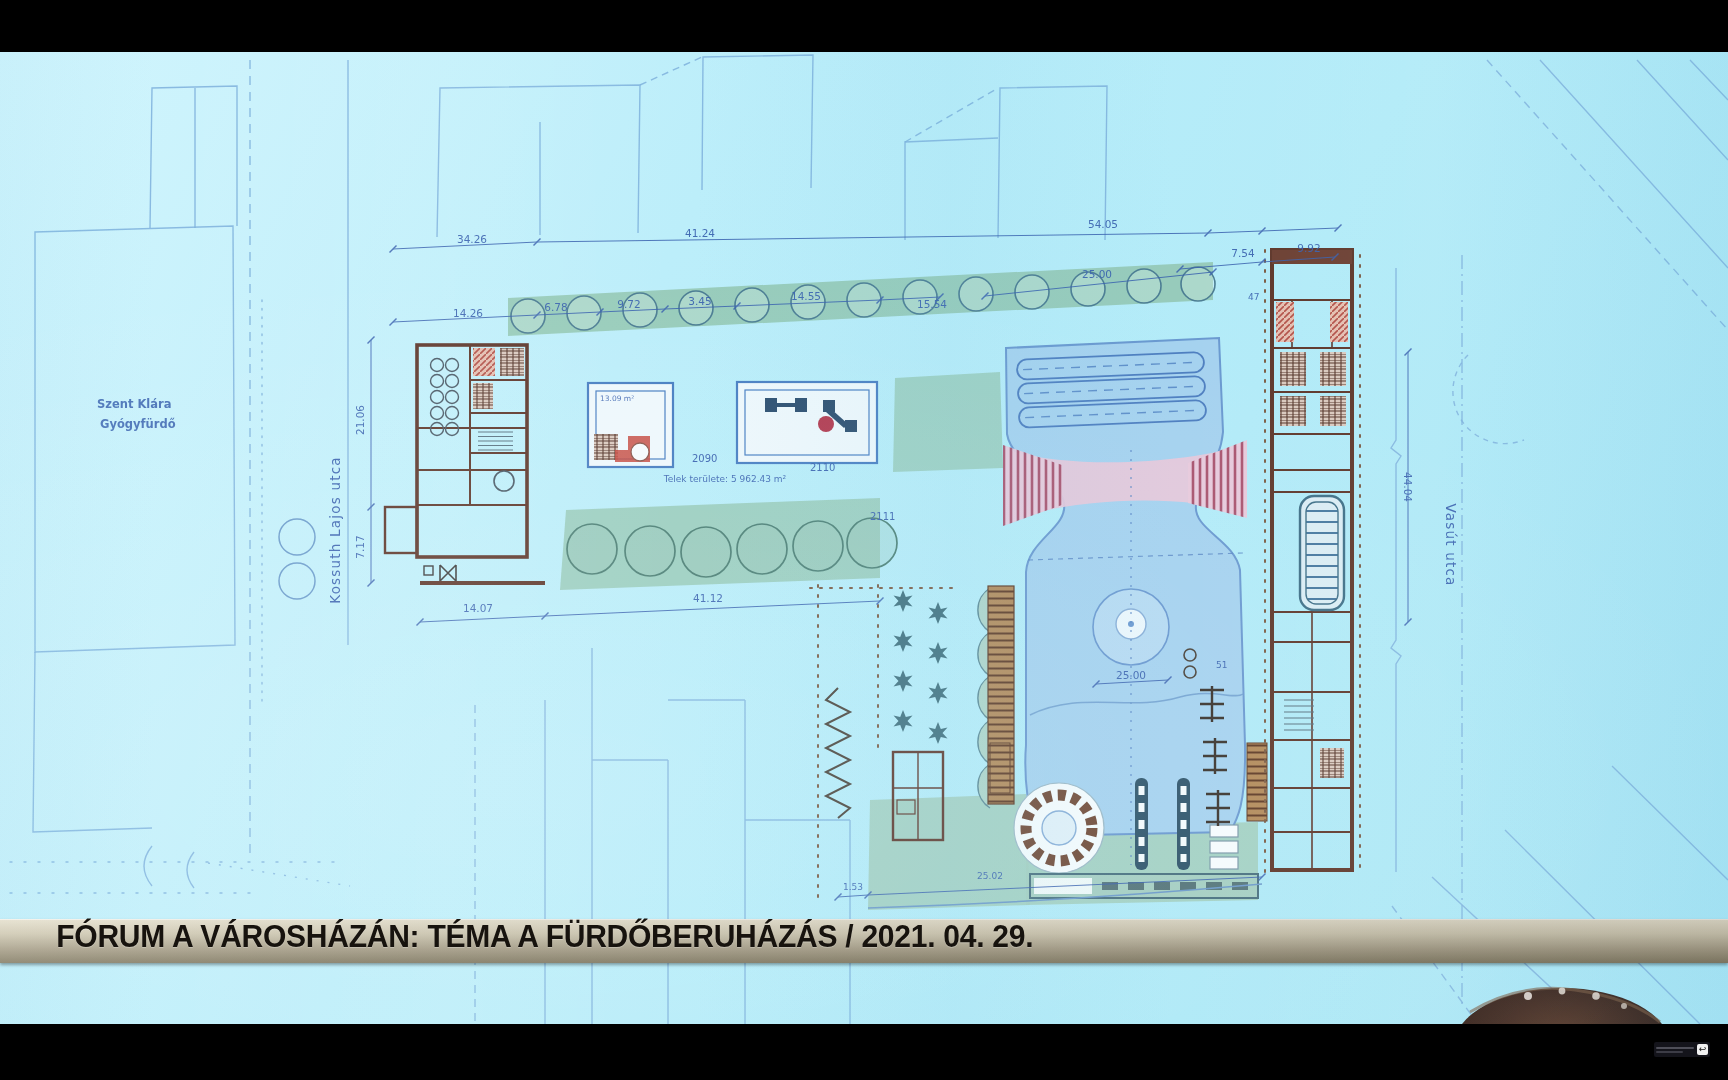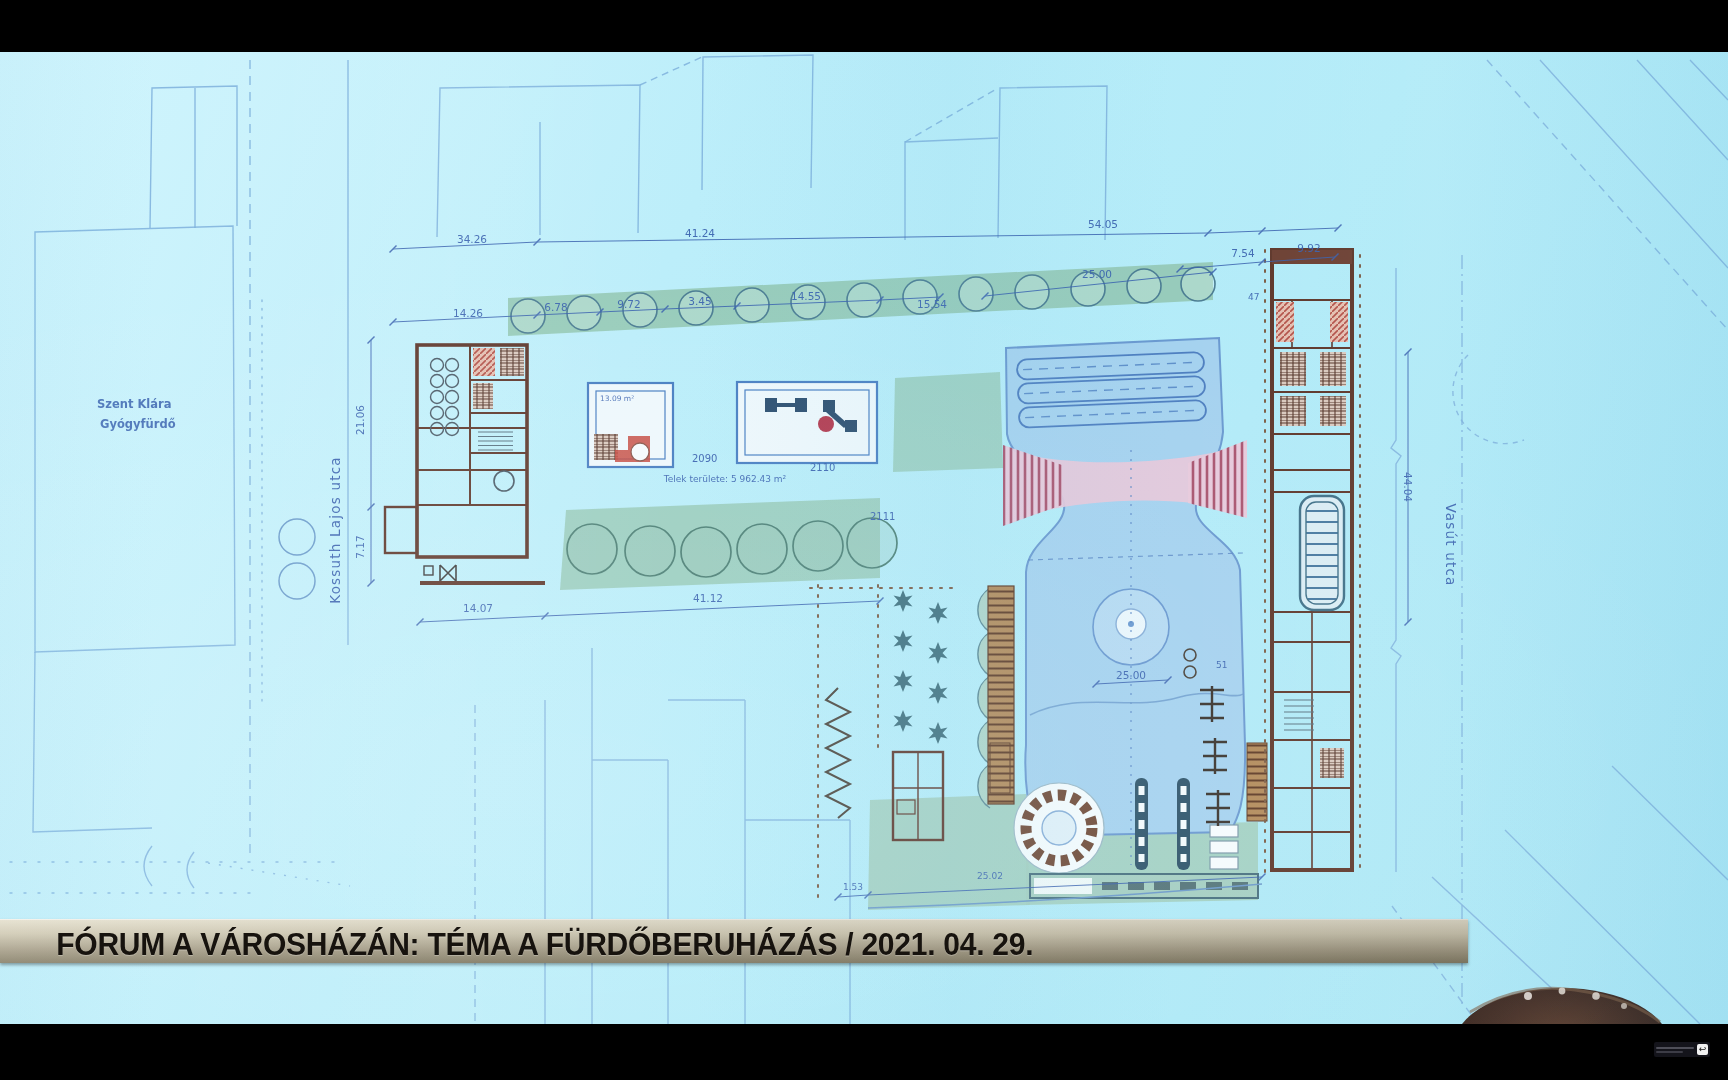--- a/index.html
+++ b/index.html
@@ -8,24 +8,24 @@
   .plan-area{position:absolute;left:0;top:52px;width:1728px;height:972px;
        background:linear-gradient(115deg,#d2f5fd 0%,#bceefa 35%,#b2ebf8 65%,#a7e4f4 100%);
        overflow:hidden;}
   .plan-area svg{position:absolute;left:0;top:0;filter:blur(.55px) saturate(1.03);}
   .light-bands{position:absolute;inset:0;pointer-events:none;
        background:
         radial-gradient(ellipse 120% 90% at 30% 75%, rgba(255,255,255,.14), transparent 60%),
         linear-gradient(90deg, rgba(120,200,228,.10) 0%, transparent 9%,
           rgba(255,255,255,.06) 26%, transparent 40%, rgba(118,196,226,.09) 55%,
           transparent 68%, rgba(255,255,255,.05) 83%, rgba(110,188,220,.10) 100%);}
-  .caption-bar{position:absolute;left:0;top:919px;width:1468px;height:44px;z-index:6;
+  .caption-bar{position:absolute;left:0;top:919px;width:1728px;height:44px;z-index:6;
        background:linear-gradient(180deg,#e6e1cf 0%,#cfc9b3 34%,#a59d87 72%,#878069 100%);
        box-shadow:inset 0 1px 0 rgba(255,255,255,.55), 0 2px 3px rgba(0,0,0,.35);
-       display:flex;align-items:flex-end;}
+       display:flex;align-items:flex-start;}
   .caption-bar::after{content:"";position:absolute;inset:0;
        background:linear-gradient(90deg,rgba(255,255,255,.10),rgba(0,0,0,.10));}
   .caption-text{position:relative;z-index:2;padding-left:58px;color:#17130e;
        font-weight:bold;font-size:31px;letter-spacing:-.3px;white-space:nowrap;
        transform:scaleX(.97);transform-origin:left center;
        text-shadow:0 1px 0 rgba(255,255,255,.25);}
   .watermark{position:absolute;left:1654px;top:1042px;width:56px;height:15px;z-index:7;
        background:#14141b;border-radius:2px;display:flex;align-items:center;
        padding:1px 2px;box-sizing:border-box;gap:3px;}
   .wm-lines{display:flex;flex-direction:column;gap:2px;flex:1;}

